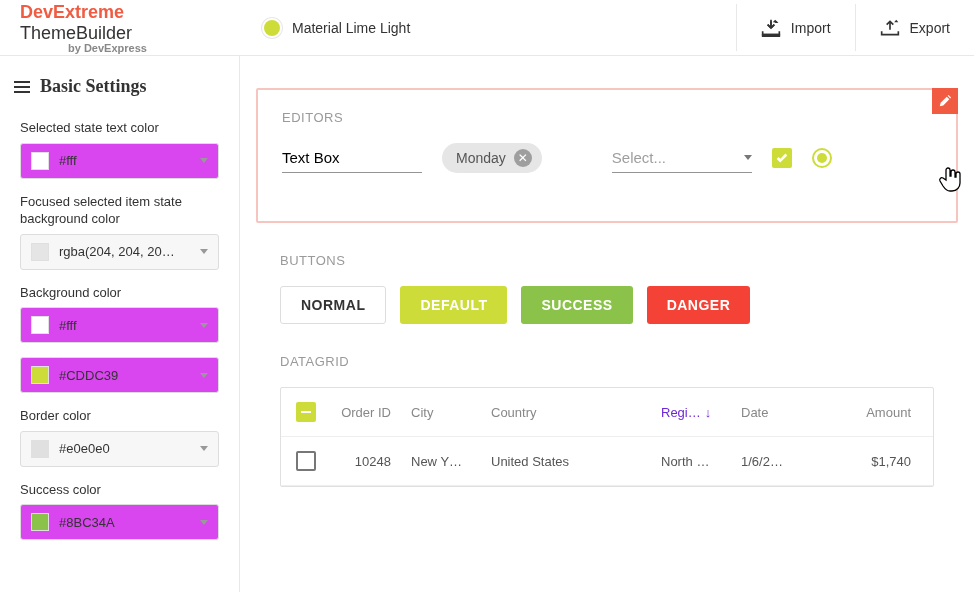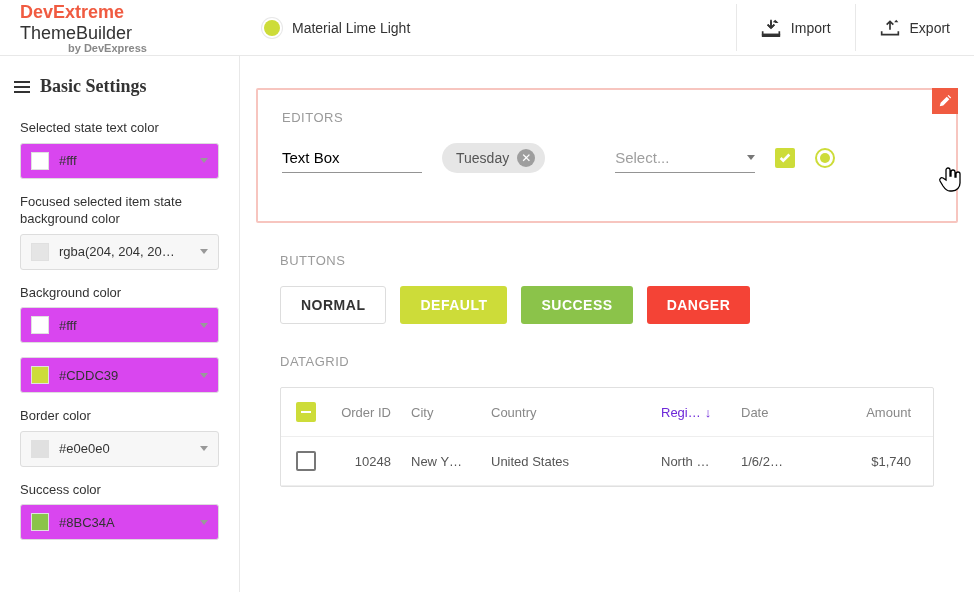--- a/index.html
+++ b/index.html
@@ -170,21 +170,21 @@
     <div class="panel">
       <div class="edit-badge">
         <svg viewBox="0 0 16 16">
             <path d="M2 14l1-4 7-7 3 3-7 7-4 1zM11 2l3 3 1-1-3-3-1 1z"></path>
           </svg>
       </div>
       <div class="sec-title">EDITORS</div>
       <div class="editors-row">
         <input class="textbox" value="Text Box" style="">
         <div class="chip">
-          <span>Tuesday</span>
+          <span>Monday</span>
           <span class="chip-x">✕</span>
         </div>
         <div style="width:30px"></div>
         <div class="selectbox">
           <span style="flex:1">Select...</span>
           <div class="dd-caret"></div>
         </div>
         <div class="chk">
           <svg viewBox="0 0 16 16">
               <path d="M3 8l3 3 7-7"></path>

